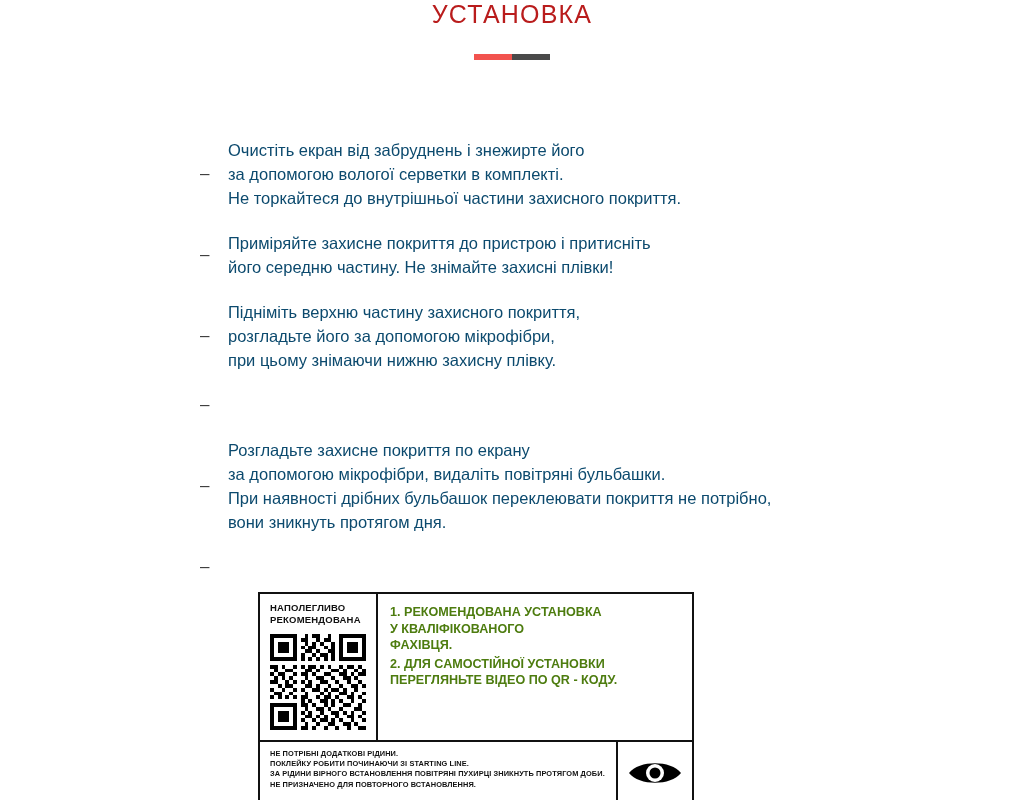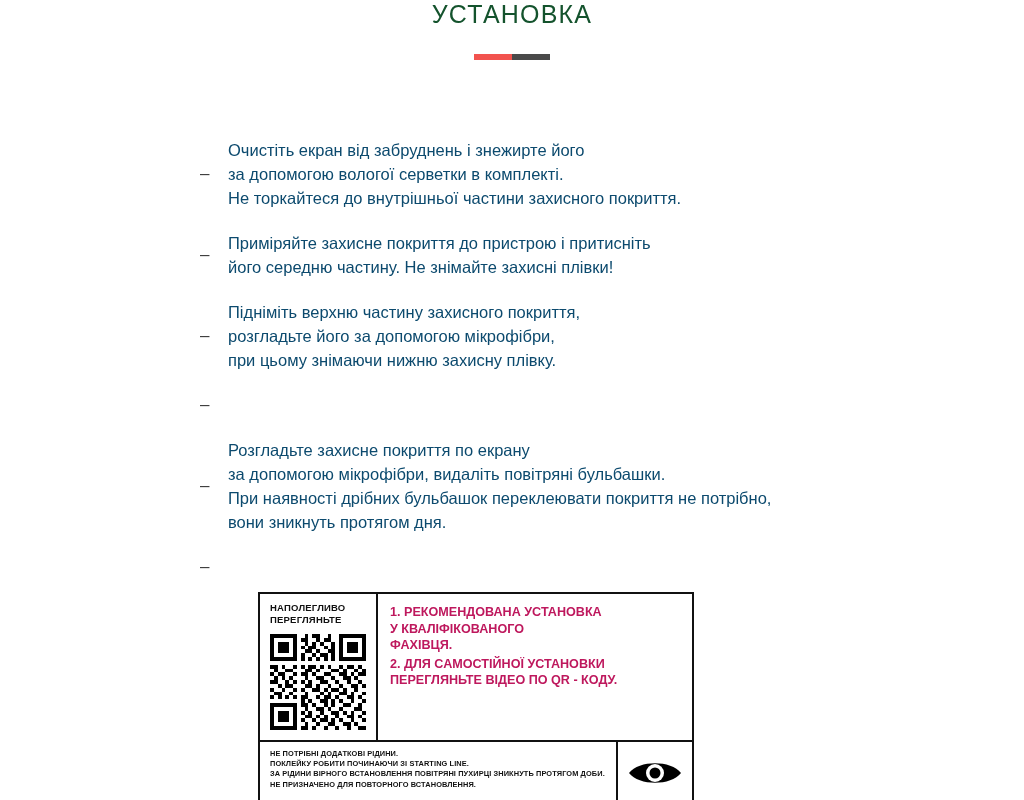--- a/index.html
+++ b/index.html
@@ -14,21 +14,21 @@
     color: #2b2b2b;
     position: relative;
     overflow: hidden;
   }
 
   
   .title {
     text-align: center;
     font-size: 25px;
     letter-spacing: 1.2px;
-    color: #14532d;
+    color: #b91c1c;
     font-weight: 400;
     margin: 0;
     padding-top: 0px;
     line-height: 28px;
   }
   .rule-wrap {
     display: flex;
     justify-content: center;
     margin-top: 26px;
   }
@@ -108,21 +108,21 @@
   }
   .card-right {
     flex: 1;
     padding: 10px 10px 8px 12px;
     box-sizing: border-box;
   }
   .card-line {
     font-size: 12.6px;
     font-weight: bold;
     line-height: 16.5px;
-    color: #be185d;
+    color: #4d7c0f;
     white-space: pre-line;
   }
   .card-line.second { margin-top: 2px; }
 
   .card-bottom {
     display: flex;
     min-height: 62px;
   }
   .card-bottom-text {
     flex: 1;
@@ -188,21 +188,21 @@
   </li>
   <li class="step">
     <span class="dash">–</span>
   </li>
 </ul>
 
 <div class="card">
   <div class="card-top">
     <div class="card-left">
       <div class="badge">НАПОЛЕГЛИВО
-ПЕРЕГЛЯНЬТЕ</div>
+РЕКОМЕНДОВАНА</div>
       <svg class="qr" viewBox="0 0 25 25" shape-rendering="crispEdges">
         <rect width="25" height="25" fill="#ffffff"></rect>
         <g fill="#000000">
 
           <rect x="0" y="0" width="7" height="1"></rect>
             <rect x="0" y="6" width="7" height="1"></rect>
           <rect x="0" y="0" width="1" height="7"></rect>
             <rect x="6" y="0" width="1" height="7"></rect>
           <rect x="2" y="2" width="3" height="3"></rect>
 

